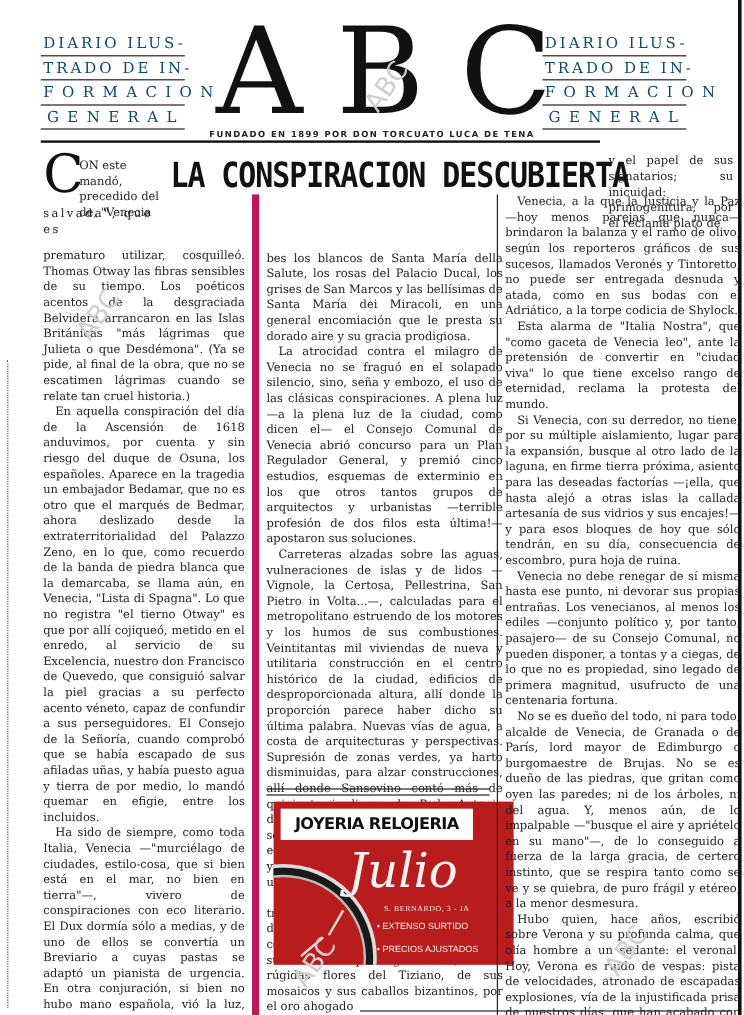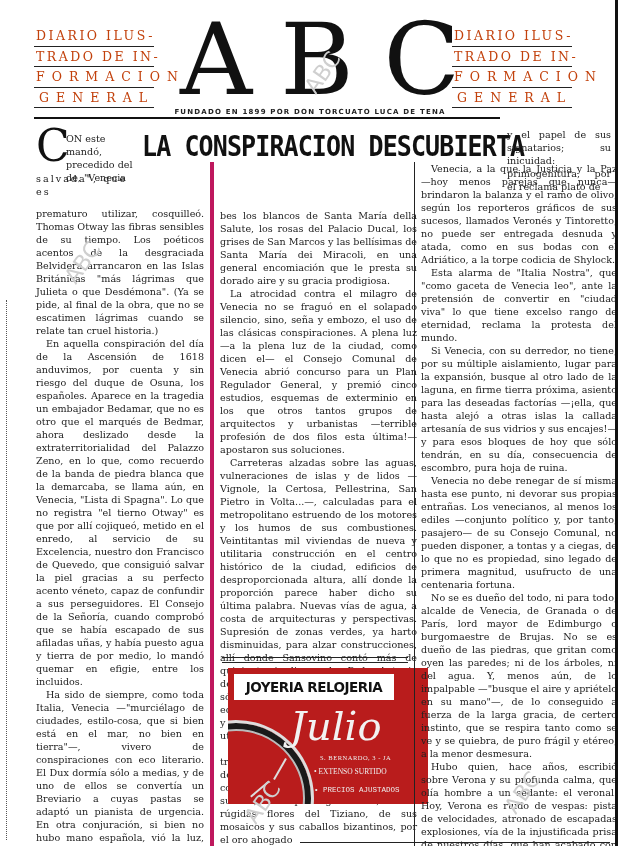--- a/index.html
+++ b/index.html
@@ -1,44 +1,44 @@
 <!DOCTYPE html>
 <html><head>
 <meta charset="utf-8">
 <style>
   html, body { margin:0; padding:0; background:#fff; }
   body { width:620px; height:846px; position:relative; overflow:hidden; font-family:"DejaVu Serif", serif; color:#111; }
   .masthead { position:absolute; left:0; top:0; width:620px; height:120px; }
-  .mast-box { position:absolute; top:26px; width:120px; font-family:"DejaVu Serif", serif; font-size:12.5px; letter-spacing:2.5px; line-height:19.5px; color:#c2410c; }
+  .mast-box { position:absolute; top:26px; width:120px; font-family:"DejaVu Serif", serif; font-size:12.5px; letter-spacing:2.5px; line-height:19.5px; color:#0c4a6e; }
   .mast-box .ln { border-bottom:1.5px solid #222; white-space:nowrap; padding-left:2px; }
   .mast-box.left { left:34px; }
   .mast-box.right { left:452px; }
   .mast-box .ln.spread { letter-spacing:7px;text-align:right; }
   .abc { position:absolute; left:180px; top:10px; width:260px; text-align:center; font-family:"DejaVu Serif", serif; font-size:100px; line-height:100px; letter-spacing:28px; color:#111; font-weight:normal; }
   .founded { position:absolute; left:150px; top:108px; width:320px; text-align:center; font-family:"DejaVu Sans", sans-serif; font-weight:bold; font-size:7px; letter-spacing:1.2px; color:#222; }
   .rule { position:absolute; left:34px; top:117px; width:466px; border-top:2px solid #111; }
   .col { position:absolute; font-family:"DejaVu Serif", serif; font-size:9.6px; line-height:13px; color:#222; text-align:justify; }
   .col p { margin:0; text-indent:10px; }
   .col p.noind { text-indent:0;margin-top:47px; }
   .col1 { left:36px; top:160px; width:168px; }
-  .col2 { left:210px; top:162px; width:197px; border-left:4px solid #be185d; padding-left:6px; }
+  .col2 { left:210px; top:162px; width:197px; border-left:6px solid #be185d; padding-left:6px; }
   .col3 { left:414px; top:162px; width:196px; border-left:1px solid #222; padding-left:6px; }
   .lead { position:absolute; left:36px; top:128px; width:100px; font-family:"DejaVu Serif", serif; font-size:9.6px; line-height:13px; color:#222; }
   .dropcap { position:absolute; left:36px; top:124px; font-size:44px; line-height:44px; font-family:"DejaVu Serif", serif; color:#111; }
   .lead .txt { position:absolute; left:30px; top:4px; width:70px; }
   .lead .txt2 { position:absolute; left:0px; top:44px; width:104px; letter-spacing:2px; }
   .headline { position:absolute; left:142px; top:128px; width:352px; font-family:"DejaVu Sans Mono", monospace; font-weight:bold; font-size:29px; line-height:36px; letter-spacing:-1px; white-space:nowrap; color:#111; transform:scaleX(0.86); transform-origin:left top; }
   .col3top { position:absolute; left:507px; top:128px; width:104px; font-family:"DejaVu Serif", serif; font-size:9.6px; line-height:13px; color:#222; text-align:justify; }
   .ad-sep { position:absolute; left:222px; top:657px; width:186px; height:4px; border-top:1px solid #222; border-bottom:1px solid #222; }
   .ad { position:absolute; left:228px; top:668px; width:200px; height:136px; background:#b91c1c; overflow:hidden; }
   .ad .banner { position:absolute; left:6px; top:6px; width:156px; height:22px; background:#fff; border:2px solid #fff; font-family:"DejaVu Sans", sans-serif; font-weight:bold; font-size:13.5px; line-height:22px; text-align:center; color:#111; letter-spacing:-0.5px; }
   .ad .brand { position:absolute; left:62px; top:36px; font-family:"DejaVu Serif", serif; font-style:italic; font-size:40px; color:#f2f2f2; line-height:44px; }
   .ad .addr { position:absolute; left:92px; top:86px; font-family:Liberation Serif, serif; font-size:6.5px; color:#eee; letter-spacing:0.5px; }
-  .ad .b1 { position:absolute; left:86px; top:98px; font-family:Liberation Serif, serif; font-size:7.5px; color:#eee; line-height:11px; width:86px; }
-  .ad .b2 { position:absolute; left:86px; top:118px; font-family:Liberation Mono, monospace; font-size:7.5px; color:#eee; line-height:9px; width:86px; }
+  .ad .b1 { position:absolute; left:86px; top:98px; font-family:Liberation Sans, sans-serif; font-size:7.5px; color:#eee; line-height:11px; width:86px; }
+  .ad .b2 { position:absolute; left:86px; top:118px; font-family:Liberation Sans, sans-serif; font-size:7.5px; color:#eee; line-height:9px; width:86px; }
   .ad .dial { position:absolute; left:-70px; top:52px; width:150px; height:150px; border-radius:50%; border:3px solid #ddd; box-shadow: inset 0 0 0 6px #1a1a1a, inset 0 0 0 8px #bbb; }
   .ad .tick { position:absolute; width:24px; height:2px; background:#ddd; }
   .bottom-rule { position:absolute; left:300px; top:842px; width:310px; border-top:1px solid #222; }
   .right-edge { position:absolute; left:615px; top:0; width:3px; height:846px; background:#111; }
   .left-mark { position:absolute; left:6px; top:300px; width:2px; height:540px; border-left:1px dotted #555; }
   .wm { position:absolute; font-family:"DejaVu Sans", sans-serif; font-size:22px; color:#cfcfcf; transform:rotate(-55deg); }
 </style>
 </head>
 <body>
 

